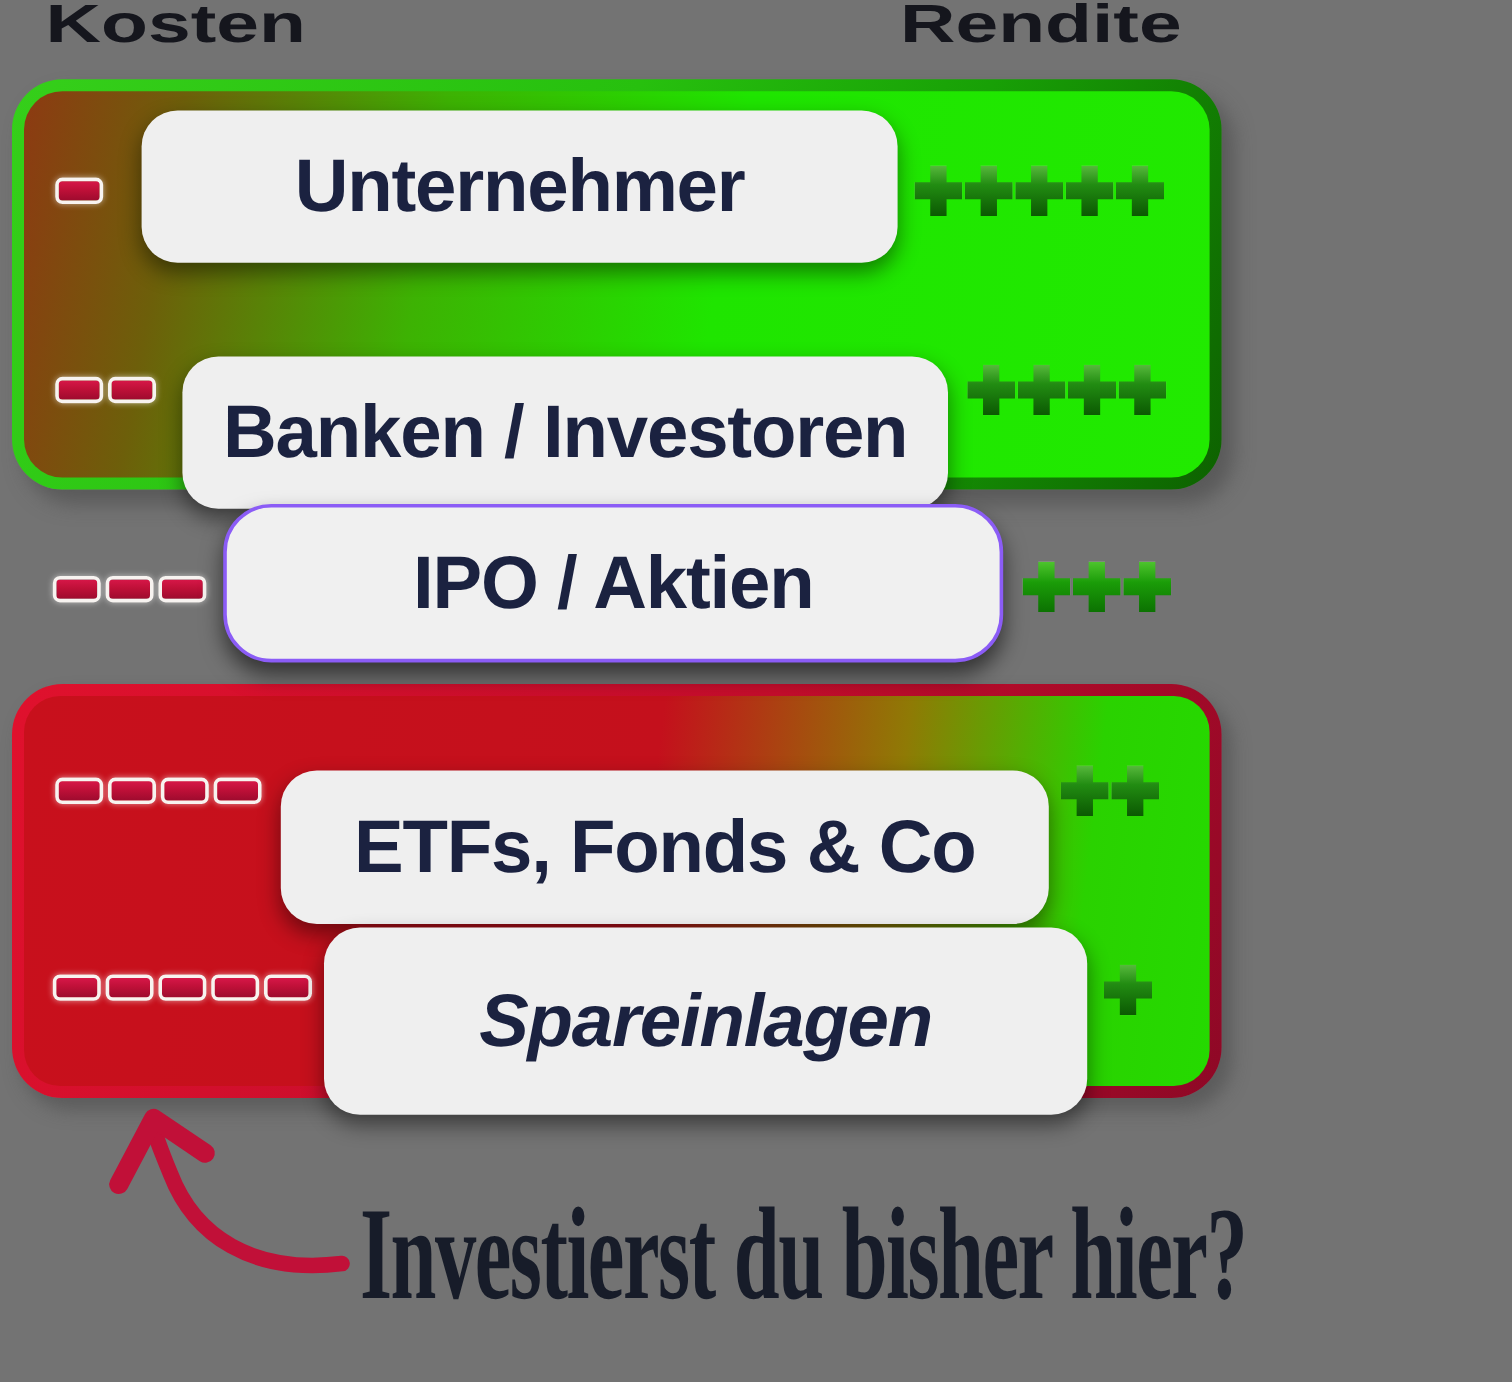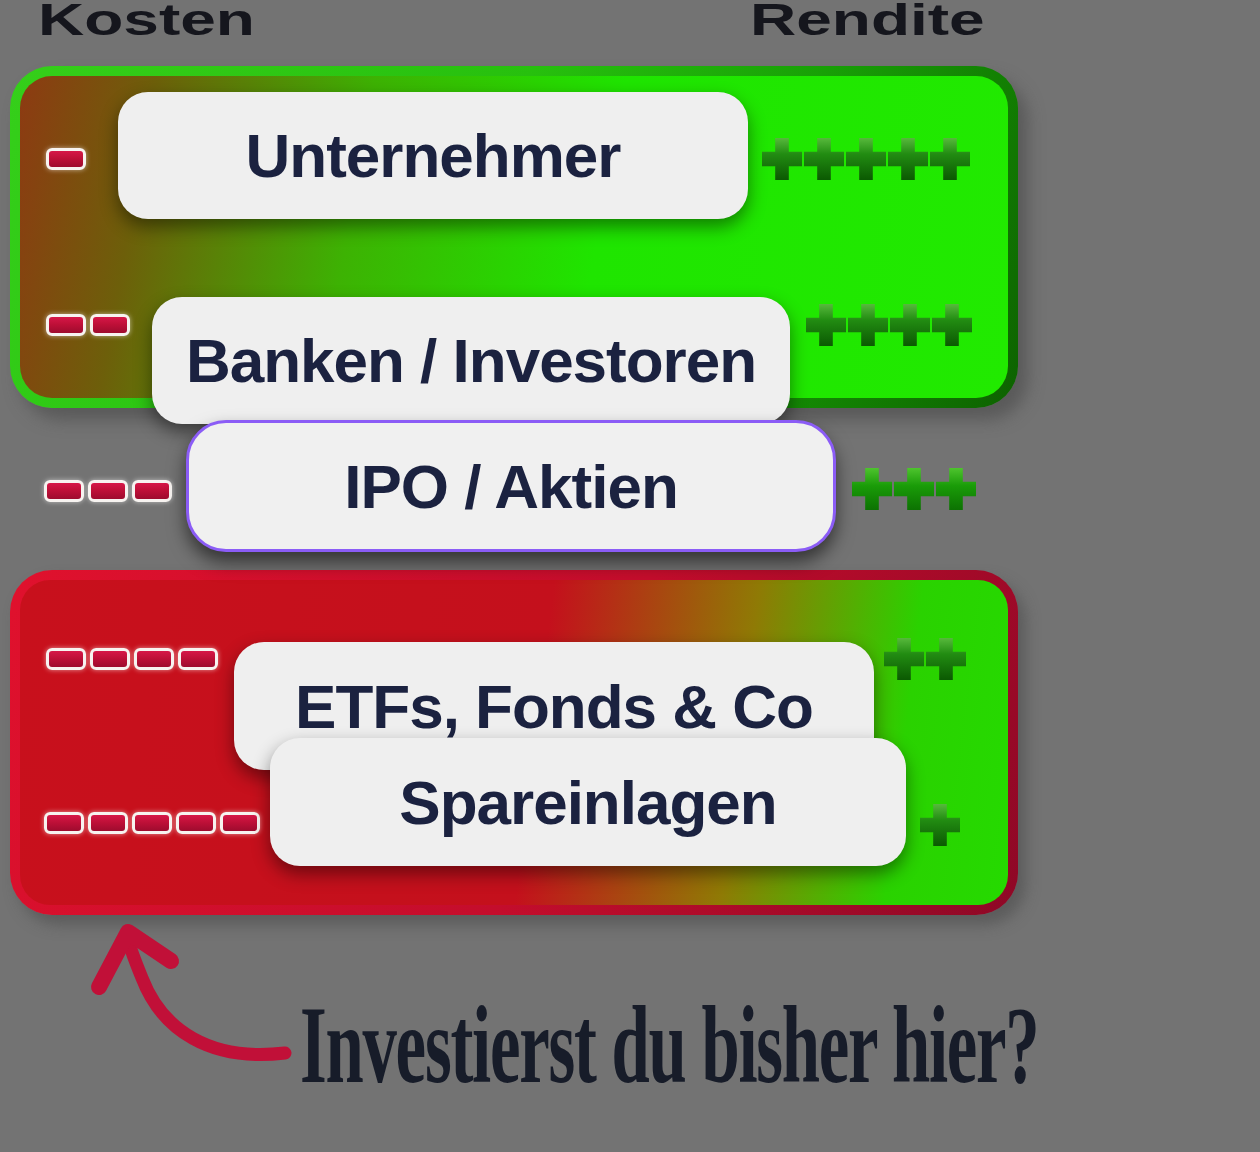--- a/index.html
+++ b/index.html
@@ -47,21 +47,21 @@
     font-size:62px;font-weight:700;color:#1b2240;letter-spacing:-1px;white-space:nowrap;
   }
   #pill-unternehmer{left:118px;top:92px;width:630px;height:127px;}
   #pill-banken{left:152px;top:257px;width:638px;height:127px;margin-top:40px;}
   #pill-ipo{
     left:186px;top:420px;width:644px;height:126px;border:3px solid #8b5cf6;
     border-radius:40px;background:#f0f0f0;
     box-shadow:0 10px 18px rgba(0,0,0,0.55);
   }
   #pill-etfs{left:234px;top:594px;width:640px;height:128px;margin-top:48px;}
-  #pill-spareinlagen{left:270px;top:738px;width:636px;height:128px;}
+  #pill-spareinlagen{left:270px;top:773px;width:636px;height:156px;font-style:italic;}
 
   
   .dash-group{position:absolute;display:flex;gap:4px;}
   #dashes-1{left:46px;top:148px;}
   #dashes-2{left:46px;top:314px;}
   #dashes-3{left:44px;top:480px;}
   #dashes-4{left:46px;top:648px;}
   #dashes-5{left:44px;top:812px;}
   .dash{
     width:34px;height:16px;border:3px solid #f7f3f0;border-radius:6px;

